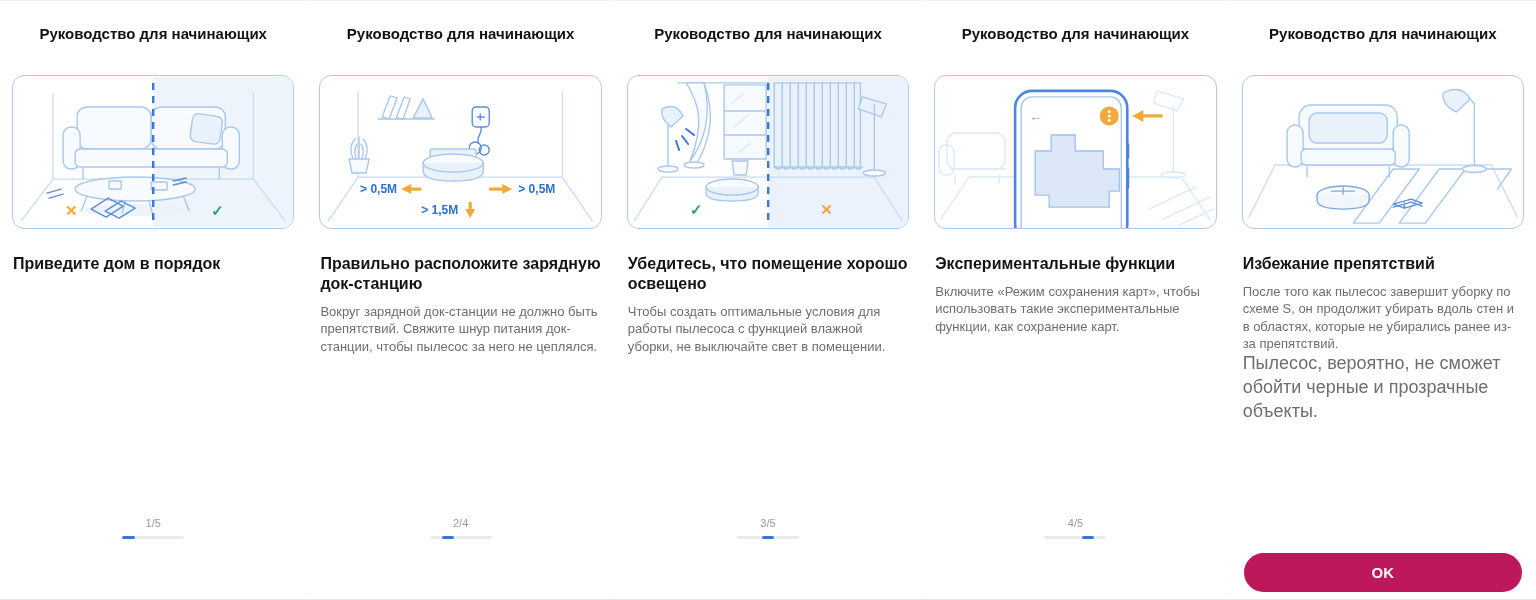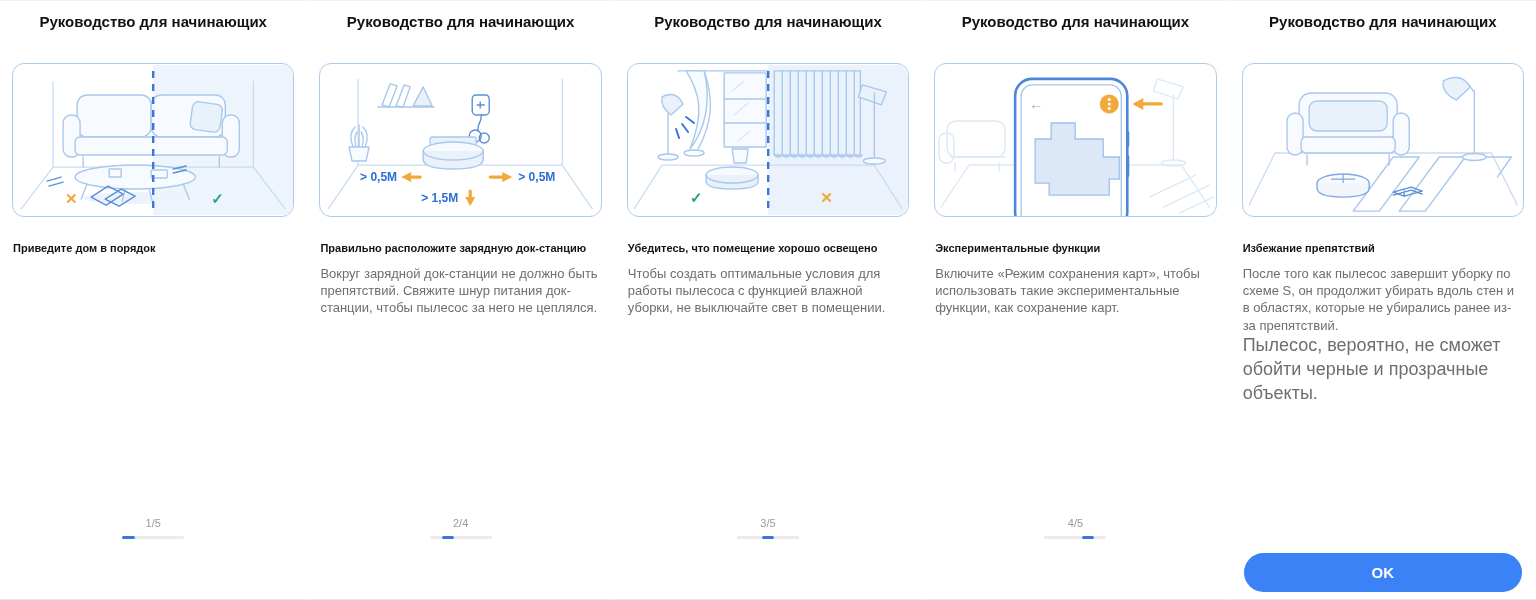--- a/index.html
+++ b/index.html
@@ -1,31 +1,31 @@
 <!DOCTYPE html>
 <html><head>
 <meta charset="utf-8">
 <style>
   html,body { margin:0; padding:0; background:#fff; }
   body { width:1536px; height:600px; font-family:"Liberation Sans", sans-serif; overflow:hidden; }
   .panels { display:flex; width:1536px; height:600px; gap:1px; }
   .panel { flex:1 1 0; min-width:0; position:relative; box-sizing:border-box; background:#fff;
            border-top:1px solid #f1f1f1; border-bottom:1px solid #e7e7e7; }
-  .panel-header { text-align:center; font-weight:bold; font-size:15px; color:#121212; padding-top:12px; }
+  .panel-header { text-align:center; font-weight:bold; font-size:15px; color:#121212; padding-top:24px; }
   .illus { margin:33px 12px 0; height:152px; border:1px solid #aecbee; border-radius:12px; overflow:hidden; background:#fff; }
   .illus svg { width:100%; height:100%; display:block; }
-  .heading { margin:25px 13px 0; font-size:11px; font-weight:bold; color:#141414; line-height:1.25; }
+  .heading { margin:25px 13px 0; font-size:16px; font-weight:bold; color:#141414; line-height:1.25; }
   .body-text { margin:9px 13px 0; font-size:13px; color:#6e6e6e; line-height:1.33; }
   .body-text2 { margin:0 13px 0; font-size:18px; color:#6e6e6e; line-height:1.33; }
   .pager { position:absolute; bottom:60px; left:0; right:0; text-align:center; }
   .pager-label { font-size:11px; color:#9a9a9a; }
   .pager-bar { position:relative; margin:7px auto 0; width:62px; height:3px; background:#ebebeb; border-radius:2px; }
   .pager-fill { position:absolute; top:0; left:0; height:3px; width:20%; background:#3b76d9; border-radius:2px; }
   .ok-button { position:absolute; left:14px; right:14px; bottom:7px; height:39px; border-radius:20px;
-               background:#3b82f6; color:#fff; font-size:15px; font-weight:bold;
+               background:#be185d; color:#fff; font-size:15px; font-weight:bold;
                display:flex; align-items:center; justify-content:center; cursor:pointer; }
   
   svg .s   { fill:none; stroke:#a9c8ec; stroke-width:1.4; stroke-linecap:round; stroke-linejoin:round; }
   svg .sf  { fill:#f7fafe; stroke:#a9c8ec; stroke-width:1.4; stroke-linejoin:round; }
   svg .sf2 { fill:#e9f1fb; stroke:#a9c8ec; stroke-width:1.4; stroke-linejoin:round; }
   svg .room{ fill:none; stroke:#c9dcf2; stroke-width:1.3; }
   svg .faint { fill:none; stroke:#dce9f7; stroke-width:1.4; stroke-linecap:round; stroke-linejoin:round; }
   svg .bl  { fill:none; stroke:#5b8fd9; stroke-width:1.4; stroke-linecap:round; stroke-linejoin:round; }
   svg .dash{ fill:none; stroke:#3b76d9; stroke-width:2.4; stroke-dasharray:7 6; }
   svg .orgl{ fill:none; stroke:#f2a93b; stroke-width:3.2; stroke-linecap:round; }

